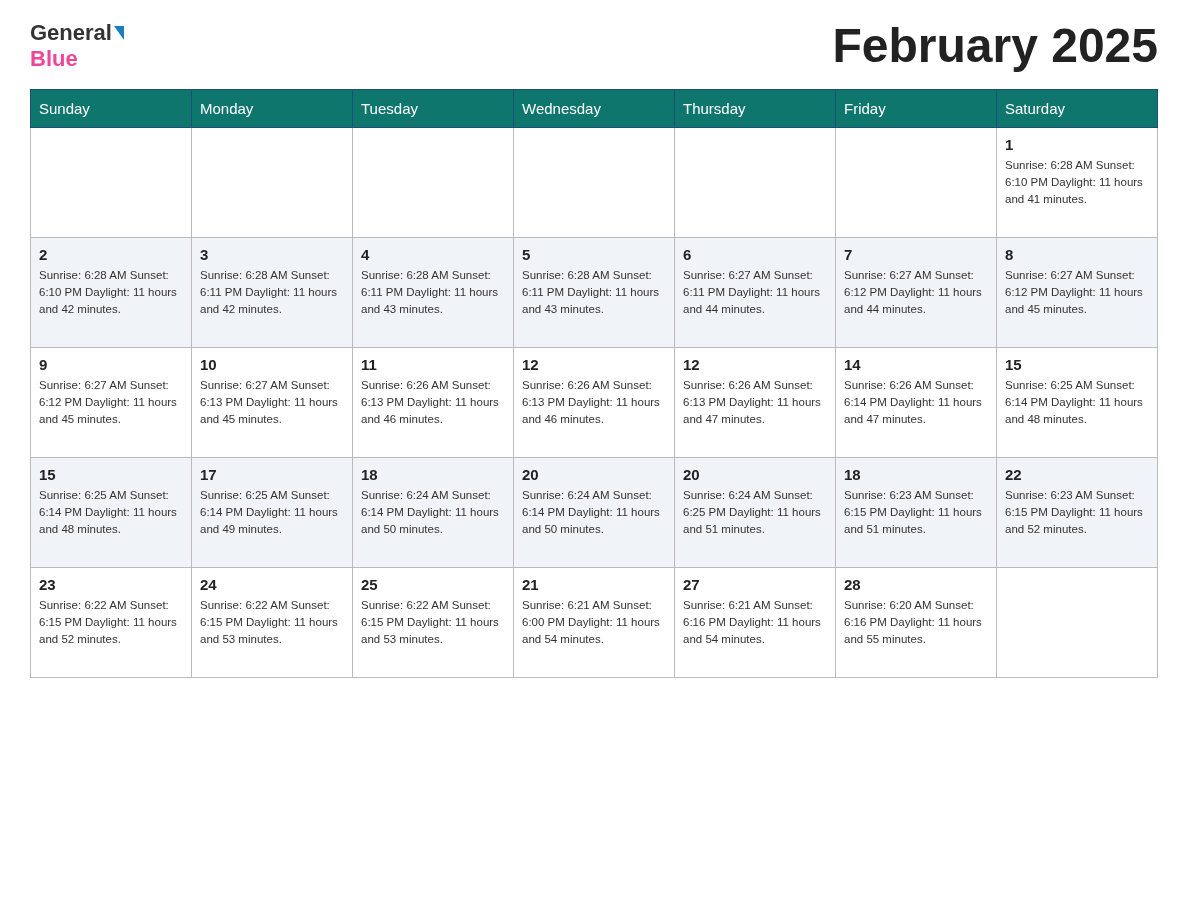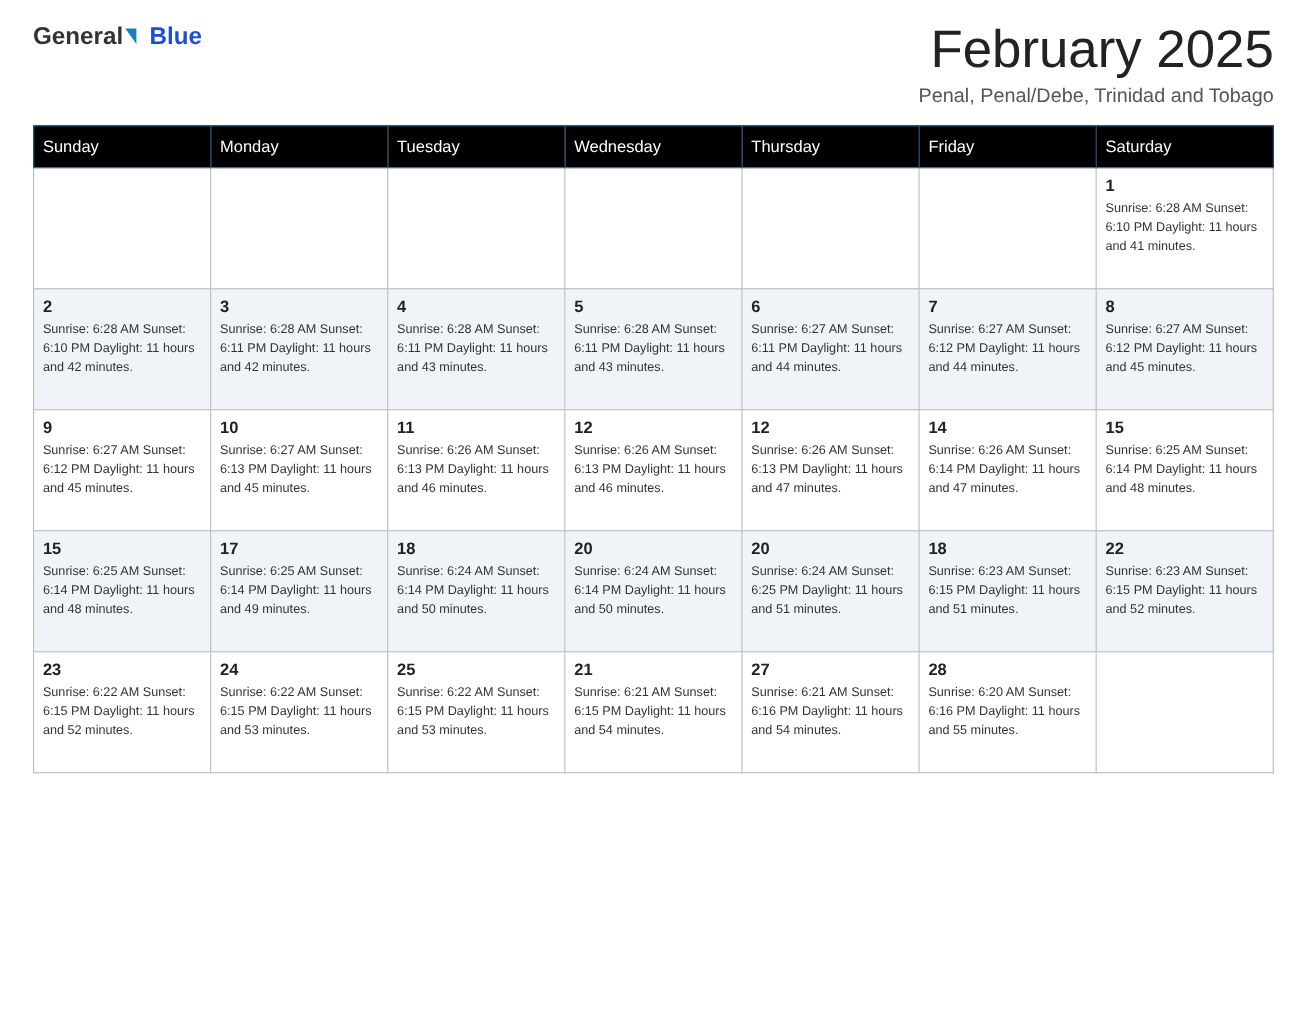--- a/index.html
+++ b/index.html
@@ -10,66 +10,65 @@
       color: #333;
     }
     .header {
       display: flex;
       justify-content: space-between;
       align-items: flex-start;
       margin-bottom: 16px;
     }
     .logo {
       display: flex;
-      flex-direction: row;
+      flex-direction: column;
       align-items: flex-start;
-      gap: 12px;
     }
     .logo-text-general {
       font-size: 22px;
       font-weight: bold;
       color: #333;
     }
     .logo-text-blue {
       font-size: 22px;
       font-weight: bold;
-      color: #1d4ed8;
+      color: #ec4899;
     }
     .logo-line {
       display: flex;
       align-items: center;
     }
     .logo-triangle {
       width: 0;
       height: 0;
       border-left: 10px solid transparent;
       border-top: 14px solid #1a7fc1;
       margin-left: 2px;
     }
     .title-section {
       text-align: right;
     }
     .month-title {
       font-size: 48px;
-      font-weight: normal;
+      font-weight: bold;
       color: #222;
       line-height: 1.1;
     }
     .location-title {
       font-size: 18px;
       color: #555;
       margin-top: 4px;
     }
     .calendar {
       width: 100%;
       border-collapse: collapse;
       border: 1px solid #999;
     }
     .calendar th {
-      background-color: #000000;
+      background-color: #0f766e;
       color: #fff;
       padding: 10px 8px;
       text-align: left;
       font-size: 15px;
       font-weight: normal;
       border: 1px solid #1a4f78;
     }
     .calendar td {
       vertical-align: top;
       padding: 8px;
@@ -106,21 +105,20 @@
 <div class="header">
   <div class="logo">
     <div class="logo-line">
       <span class="logo-text-general">General</span>
       <div class="logo-triangle"></div>
     </div>
     <span class="logo-text-blue">Blue</span>
   </div>
   <div class="title-section">
     <div class="month-title">February 2025</div>
-    <div class="location-title">Penal, Penal/Debe, Trinidad and Tobago</div>
   </div>
 </div>
 
 <table class="calendar">
   <thead>
     <tr class="header-row">
     <th>Sunday</th>
         <th>Monday</th>
         <th>Tuesday</th>
         <th>Wednesday</th>
@@ -291,21 +289,21 @@
         </td>
         <td>
           <div class="day-number">25</div>
           <div class="day-info">Sunrise: 6:22 AM
 Sunset: 6:15 PM
 Daylight: 11 hours and 53 minutes.</div>
         </td>
         <td>
           <div class="day-number">21</div>
           <div class="day-info">Sunrise: 6:21 AM
-Sunset: 6:15 PM
+Sunset: 6:00 PM
 Daylight: 11 hours and 54 minutes.</div>
         </td>
         <td>
           <div class="day-number">27</div>
           <div class="day-info">Sunrise: 6:21 AM
 Sunset: 6:16 PM
 Daylight: 11 hours and 54 minutes.</div>
         </td>
         <td>
           <div class="day-number">28</div>

